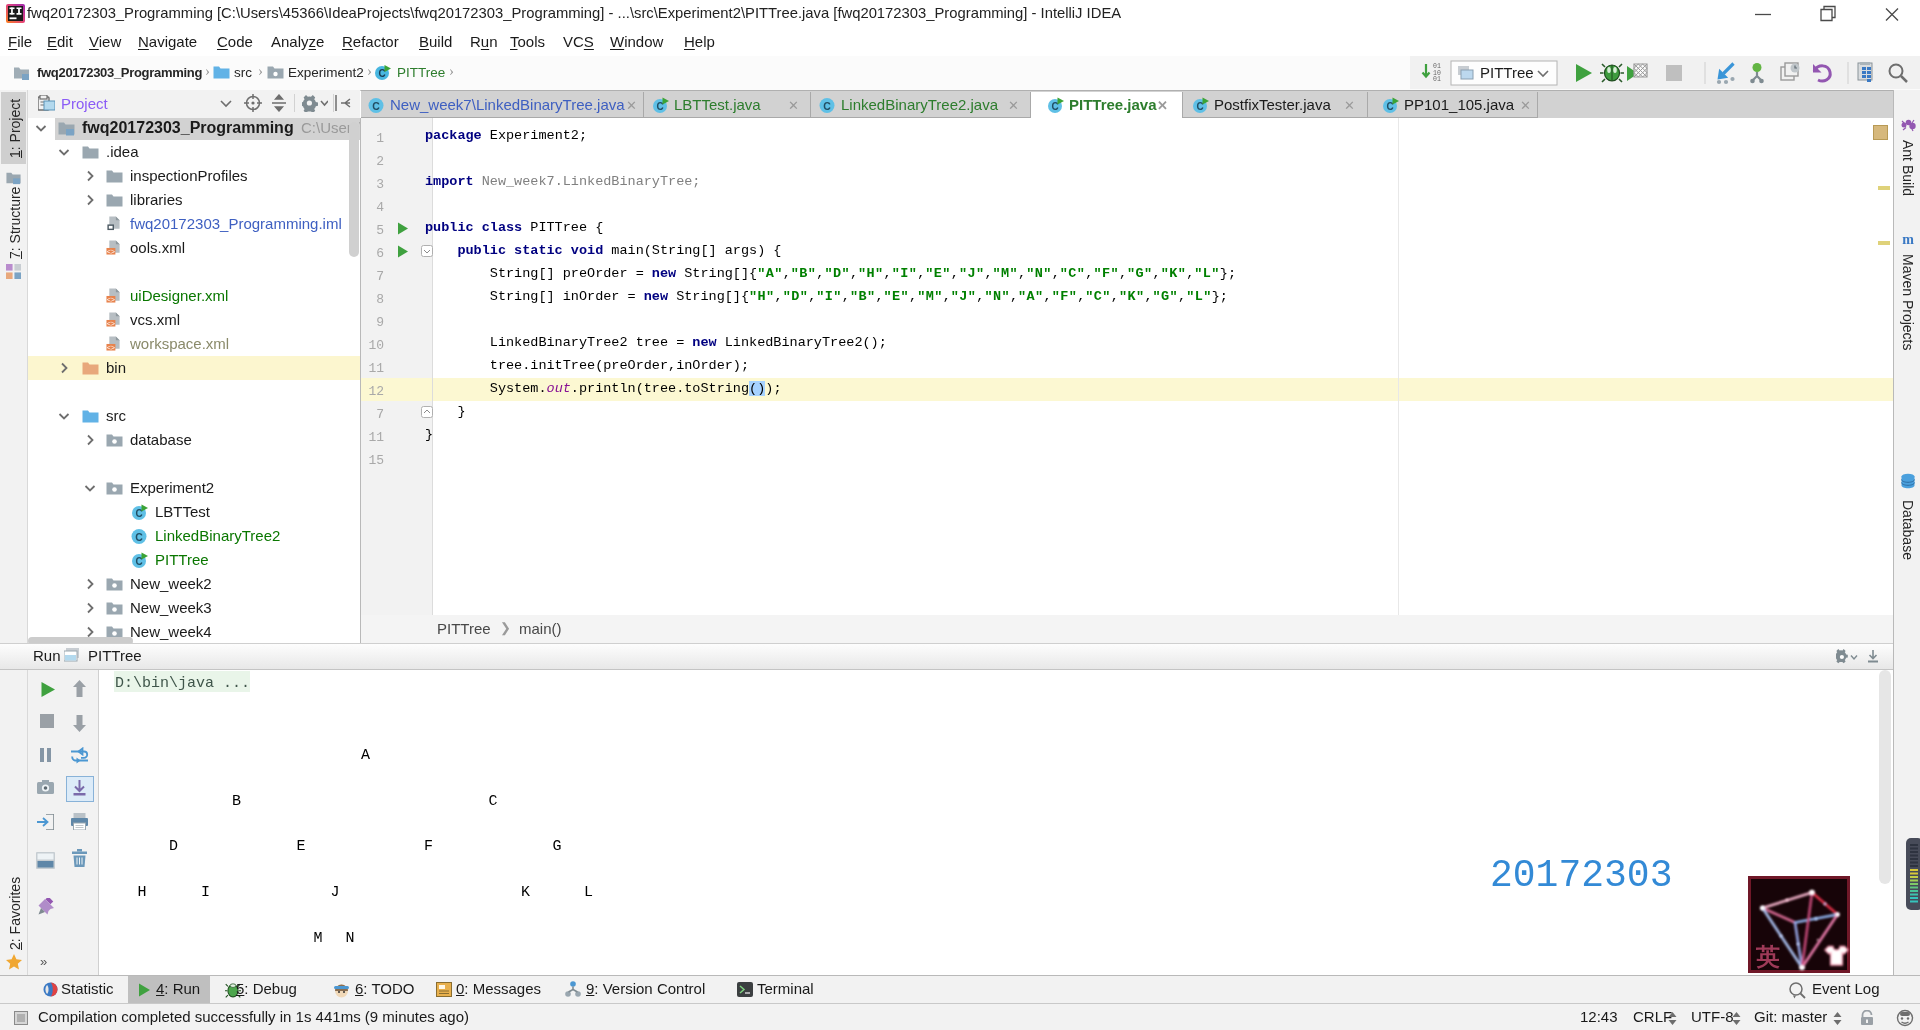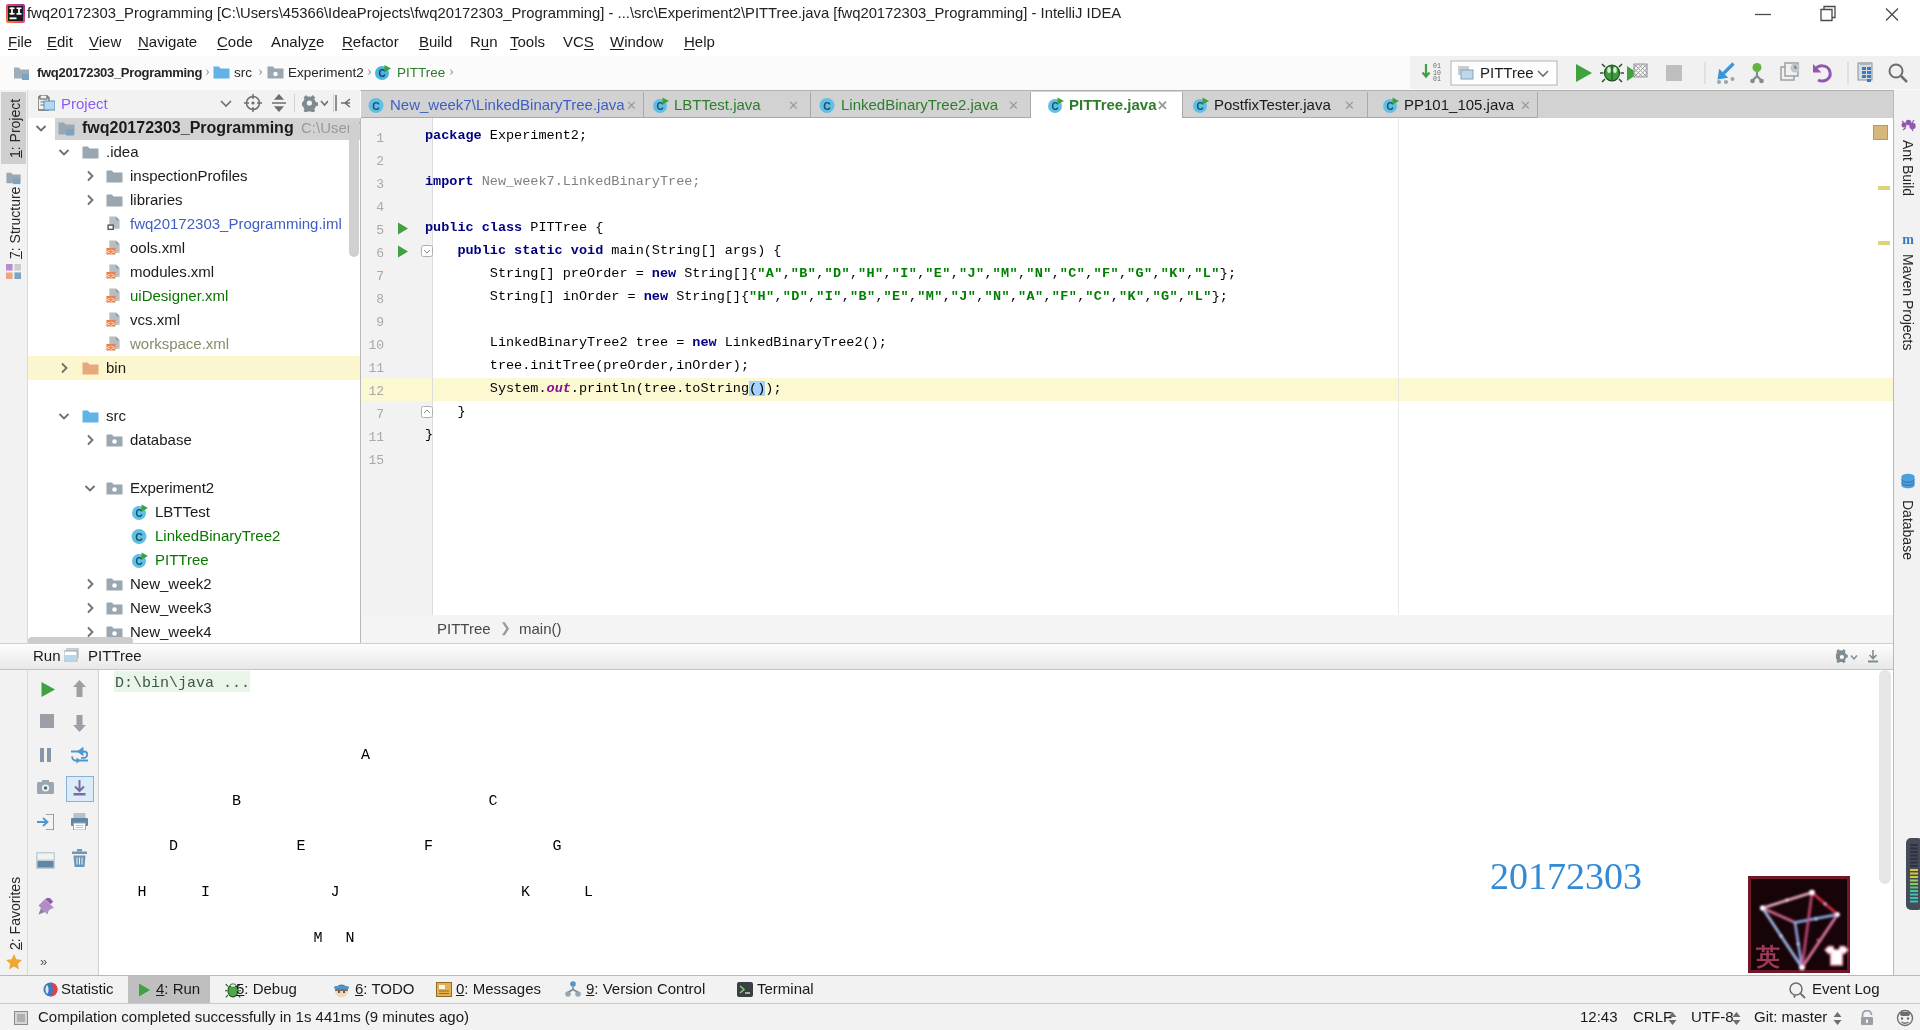--- a/index.html
+++ b/index.html
@@ -31,21 +31,21 @@
 .tab.active{background:#ffffff;height:26px;border-bottom:none;font-weight:bold;}
 .tabtext{position:absolute;top:4px;font-size:15px;white-space:pre;}
 .tabx{position:absolute;top:6px;color:#9a9a9a;font-size:13px;}
 
 #editor{left:361px;top:118px;width:1532px;height:497px;background:#fff;}
 .lnum{position:absolute;left:0;width:23px;text-align:right;color:#a9a9a9;font-size:13px;font-family:"Liberation Mono",monospace;}
 .cline{position:absolute;left:64px;font-size:13.5px;font-family:"Liberation Mono",monospace;color:#000;white-space:pre;}
 .kw{color:#000080;font-weight:bold;}
 .str{color:#008000;font-weight:bold;letter-spacing:0.4px;}
 .gr{color:#808080;}
-.fld{color:#871094;font-weight:bold;font-style:italic;}
+.fld{color:#871094;font-weight:normal;font-style:italic;}
 
 #ebread{left:361px;top:615px;width:1532px;height:28px;background:#f4f4f4;border-bottom:1px solid #d0d0d0;color:#484848;}
 
 #runheader{left:0;top:643px;width:1893px;height:25px;background:linear-gradient(#fdfdfd,#e8e8e8);border-top:1px solid #cfcfcf;border-bottom:1px solid #c4c4c4;}
 #runpanel{left:28px;top:670px;width:1865px;height:305px;background:#fff;}
 #runcol1{position:absolute;left:0;top:0;width:35px;height:305px;background:#f2f2f2;border-right:1px solid #dadada;}
 #runcol2{position:absolute;left:35px;top:0;width:35px;height:305px;background:#f2f2f2;border-right:1px solid #d0d0d0;}
 .conletter{position:absolute;font-family:"Liberation Mono",monospace;font-size:15px;color:#000;}
 
 #toolbtnbar{left:0;top:975px;width:1920px;height:27px;background:#f2f2f2;border-top:1px solid #b9b9b9;}
@@ -363,23 +363,20 @@
           <use href="#chevR"></use>
         </svg><svg class="abs" style="left:78px;top:4px" width="17" height="17" viewBox="0 0 17 17">
           <use href="#fol" color="#9aa7b0"></use>
         </svg><span class="lbl" style="left:102px">libraries</span></div>
     <div class="trow" style="top:94px"><svg class="abs" style="left:78px;top:4px" width="15" height="15" viewBox="0 0 15 16">
           <use href="#fiml"></use>
         </svg><span class="lbl" style="left:102px;color:#3e5fc1">fwq20172303_Programming.iml</span></div>
     <div class="trow" style="top:118px"><svg class="abs" style="left:78px;top:4px" width="15" height="15" viewBox="0 0 15 16">
           <use href="#fxml"></use>
         </svg><span class="lbl" style="left:102px">ools.xml</span></div>
-    <div class="trow" style="top:142px"><svg class="abs" style="left:78px;top:4px" width="15" height="15" viewBox="0 0 15 16">
-          <use href="#fxml"></use>
-        </svg><span class="lbl" style="left:102px">modules.xml</span></div>
     <div class="trow" style="top:166px"><svg class="abs" style="left:78px;top:4px" width="15" height="15" viewBox="0 0 15 16">
           <use href="#fxml"></use>
         </svg><span class="lbl" style="left:102px;color:#0a7700">uiDesigner.xml</span></div>
     <div class="trow" style="top:190px"><svg class="abs" style="left:78px;top:4px" width="15" height="15" viewBox="0 0 15 16">
           <use href="#fxml"></use>
         </svg><span class="lbl" style="left:102px">vcs.xml</span></div>
     <div class="trow" style="top:214px"><svg class="abs" style="left:78px;top:4px" width="15" height="15" viewBox="0 0 15 16">
           <use href="#fxml"></use>
         </svg><span class="lbl" style="left:102px;color:#8a8a6a">workspace.xml</span></div>
     <div class="trow" style="top:238px;background:#fcf6cf"><svg class="abs" style="left:28px;top:4px" width="16" height="16" viewBox="0 0 16 16">
@@ -614,21 +611,21 @@
     <div class="conletter" style="left:268.5px;top:168.3px">E</div>
     <div class="conletter" style="left:396px;top:168.3px">F</div>
     <div class="conletter" style="left:524.5px;top:168.3px">G</div>
     <div class="conletter" style="left:109.5px;top:214.1px">H</div>
     <div class="conletter" style="left:173px;top:214.1px">I</div>
     <div class="conletter" style="left:302.5px;top:214.1px">J</div>
     <div class="conletter" style="left:493px;top:214.1px">K</div>
     <div class="conletter" style="left:556px;top:214.1px">L</div>
     <div class="conletter" style="left:285.5px;top:260.4px">M</div>
     <div class="conletter" style="left:317.5px;top:260.4px">N</div>
-    <div class="abs" style="left:1462px;top:184px;font-family:Liberation Serif, serif;font-size:38px;color:#338ad6">20172303</div>
+    <div class="abs" style="left:1462px;top:184px;font-family:Liberation Mono, monospace;font-size:38px;color:#338ad6">20172303</div>
     <div class="abs" style="left:1851px;top:0;width:12px;height:214px;background:#e6e6e6;border-radius:6px"></div>
     <svg class="abs" style="left:1720px;top:206px" width="102" height="97" viewBox="0 0 102 97">
       <defs>
         <filter id="glow" x="-30%" y="-30%" width="160%" height="160%">
             <feGaussianBlur stdDeviation="1.1"></feGaussianBlur>
           </filter>
       </defs>
       <rect x="0" y="0" width="102" height="97" fill="#170408"></rect>
       <rect x="1.5" y="1.5" width="99" height="94" fill="none" stroke="#701828" stroke-width="3"></rect>
       <g stroke-width="2.6" fill="none" filter="url(#glow)" stroke-linecap="round">

